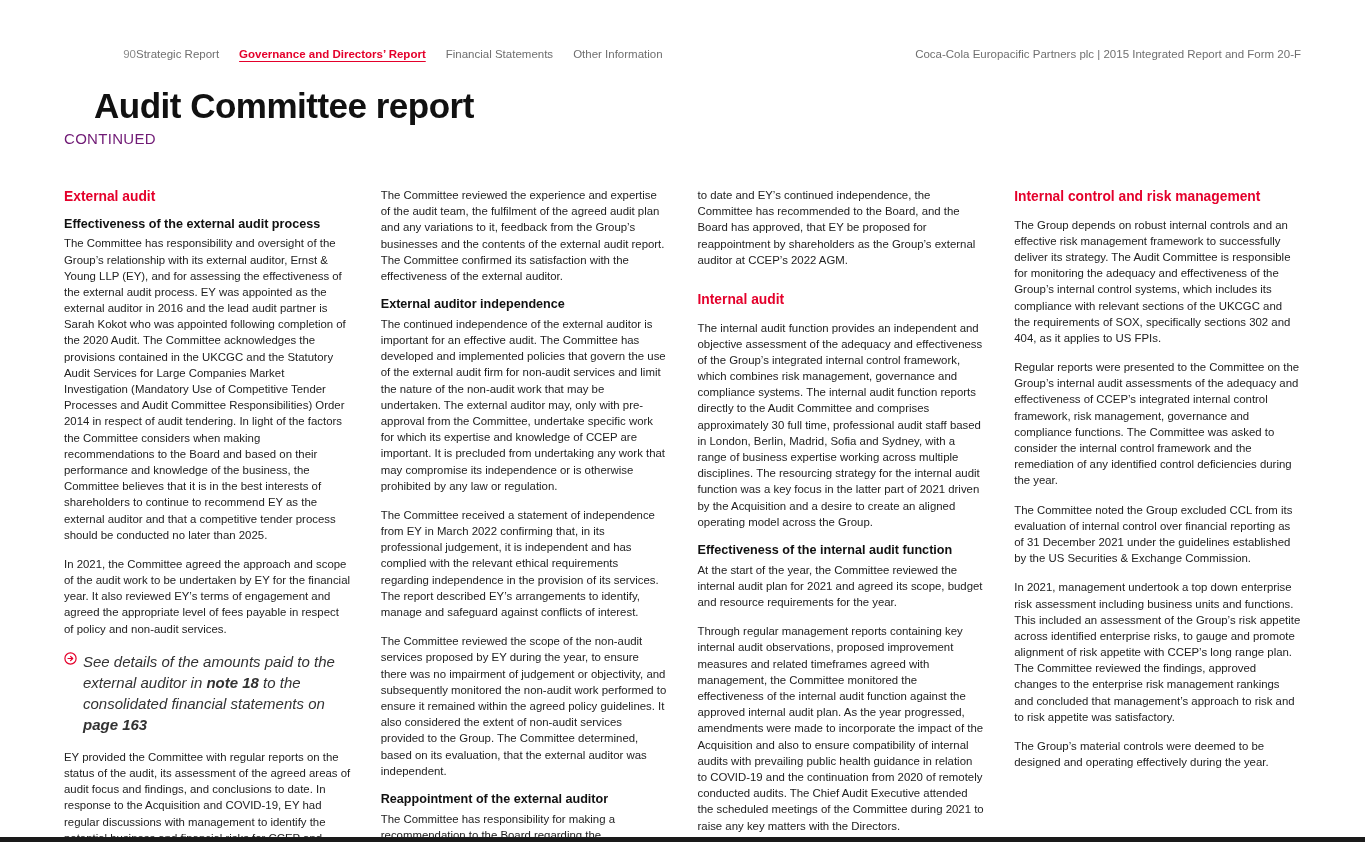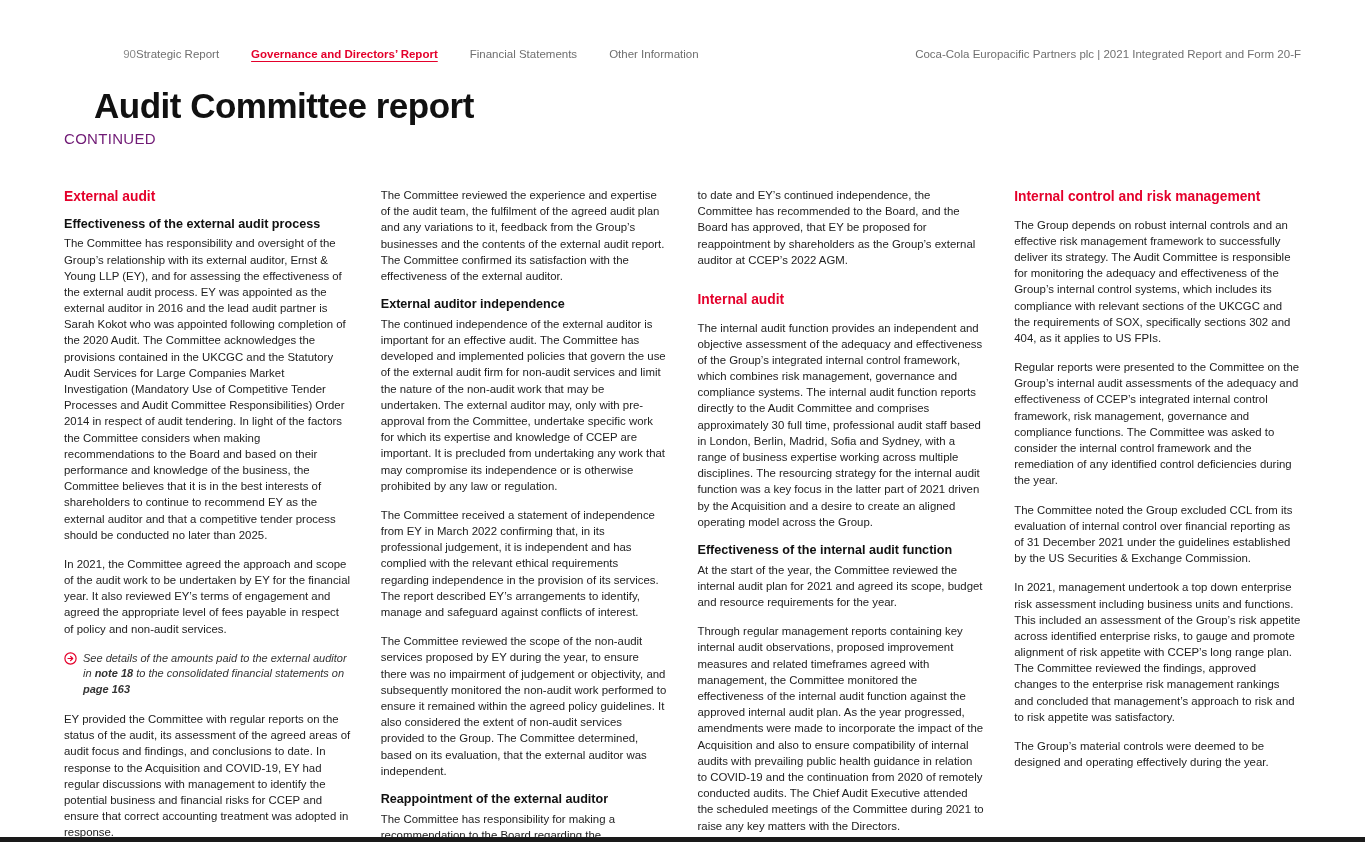--- a/index.html
+++ b/index.html
@@ -16,21 +16,21 @@
   
   .top-header {
     display: flex;
     align-items: baseline;
     padding: 48px 64px 0 64px;
     font-size: 11.5px;
     color: #6f6f6f;
     text-align: right;
   }
   .page-number { width: 72px; color: #8a8a8a; }
-  .nav { display: flex; gap: 32px; }
+  .nav { display: flex; gap: 20px; }
   .nav-item { color: #6f6f6f; cursor: pointer; white-space: nowrap; }
   .nav-item.active {
     color: #e4002b;
     font-weight: bold;
     text-decoration: underline;
     text-underline-offset: 3px;
   }
   .publication { margin-left: auto; color: #6f6f6f; white-space: nowrap; }
 
   
@@ -72,21 +72,21 @@
     color: #111111;
     margin-bottom: 3px;
     line-height: 1.25;
   }
   .col p { margin-bottom: 13px; }
 
   
   .note {
     display: flex;
     gap: 6px;
-    font-size: 11px;
+    font-size: 15px;
     font-style: italic;
     color: #333333;
     margin: 14px 0 14px 0;
     line-height: 1.4;
   }
   .note b { font-weight: bold; }
   .note-icon {
     flex: 0 0 auto;
     width: 13px; height: 13px;
     margin-top: 1px;
@@ -105,21 +105,21 @@
 <body>
 
 <div class="top-header">
   <span class="page-number">90</span>
   <div class="nav">
     <span class="nav-item">Strategic Report</span>
     <span class="nav-item active">Governance and Directors’ Report</span>
     <span class="nav-item">Financial Statements</span>
     <span class="nav-item">Other Information</span>
   </div>
-  <span class="publication">Coca-Cola Europacific Partners plc | 2021 Integrated Report and Form 20-F</span>
+  <span class="publication">Coca-Cola Europacific Partners plc | 2015 Integrated Report and Form 20-F</span>
 </div>
 
 <div class="title-block">
   <div class="doc-title">Audit Committee report</div>
   <div class="doc-subtitle">CONTINUED</div>
 </div>
 
 <div class="columns">
 
   <div class="col">

